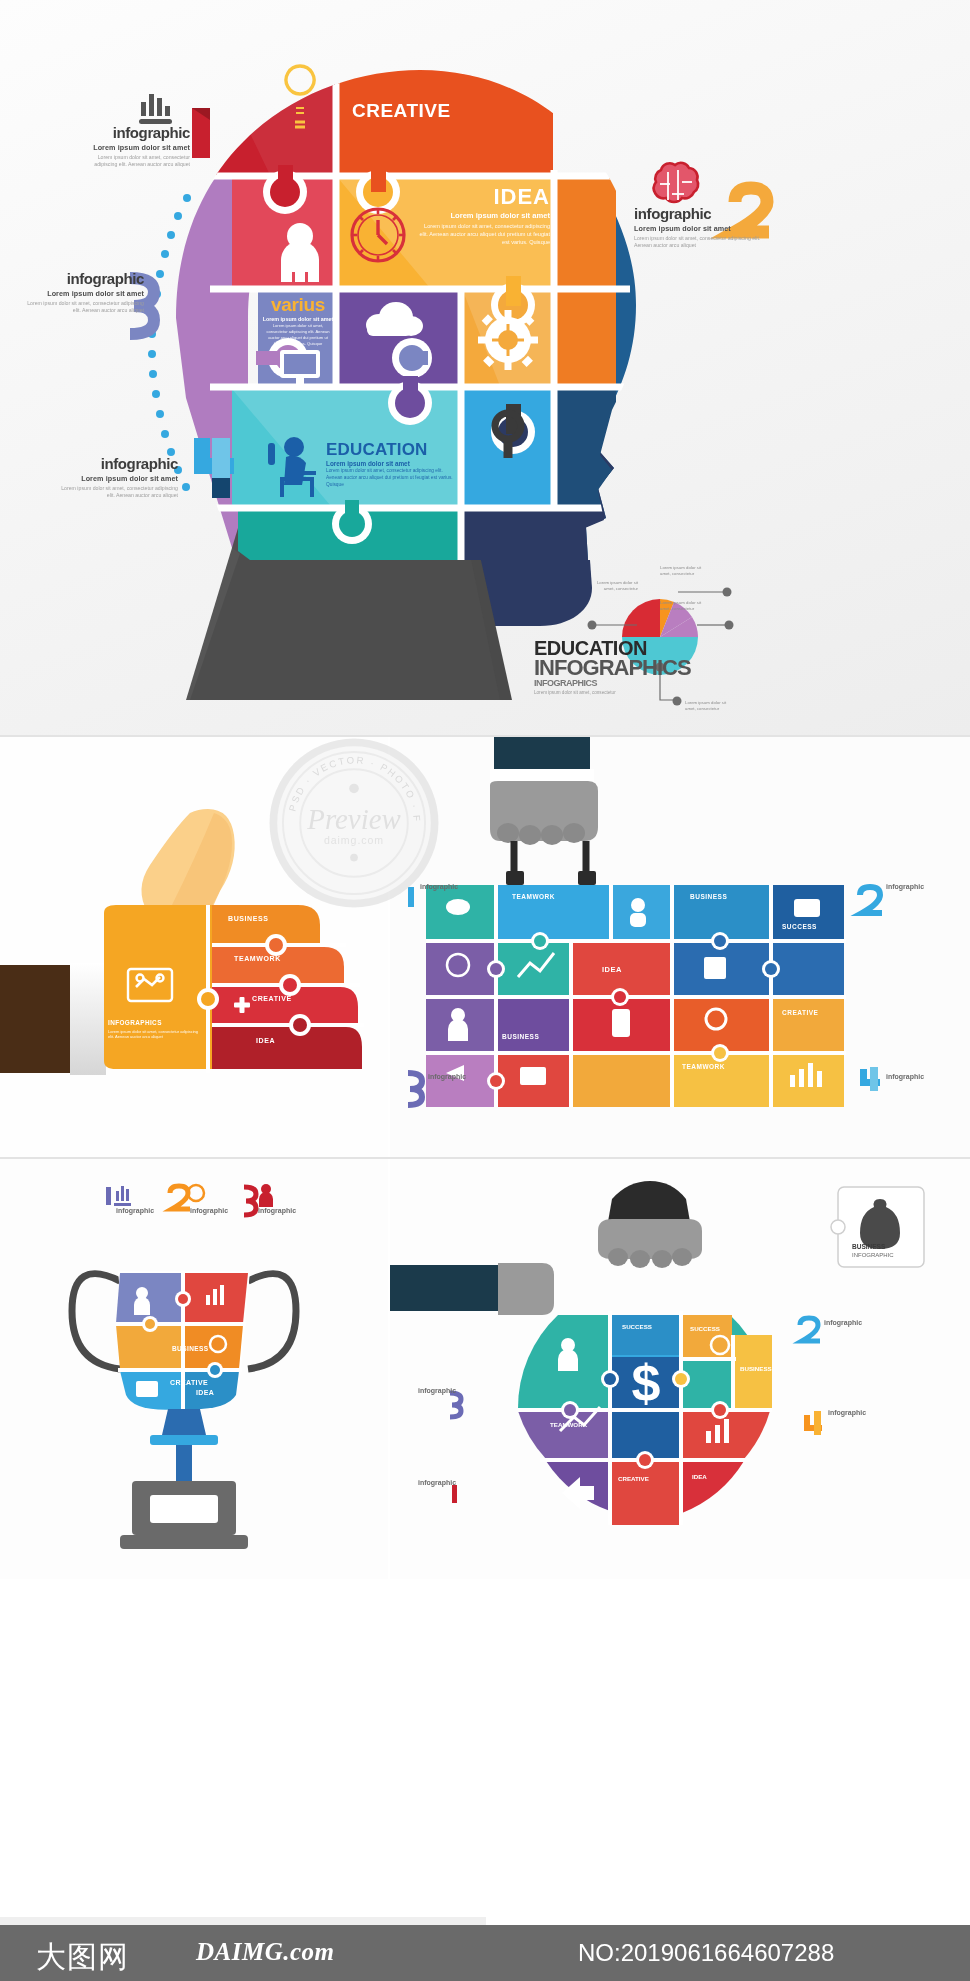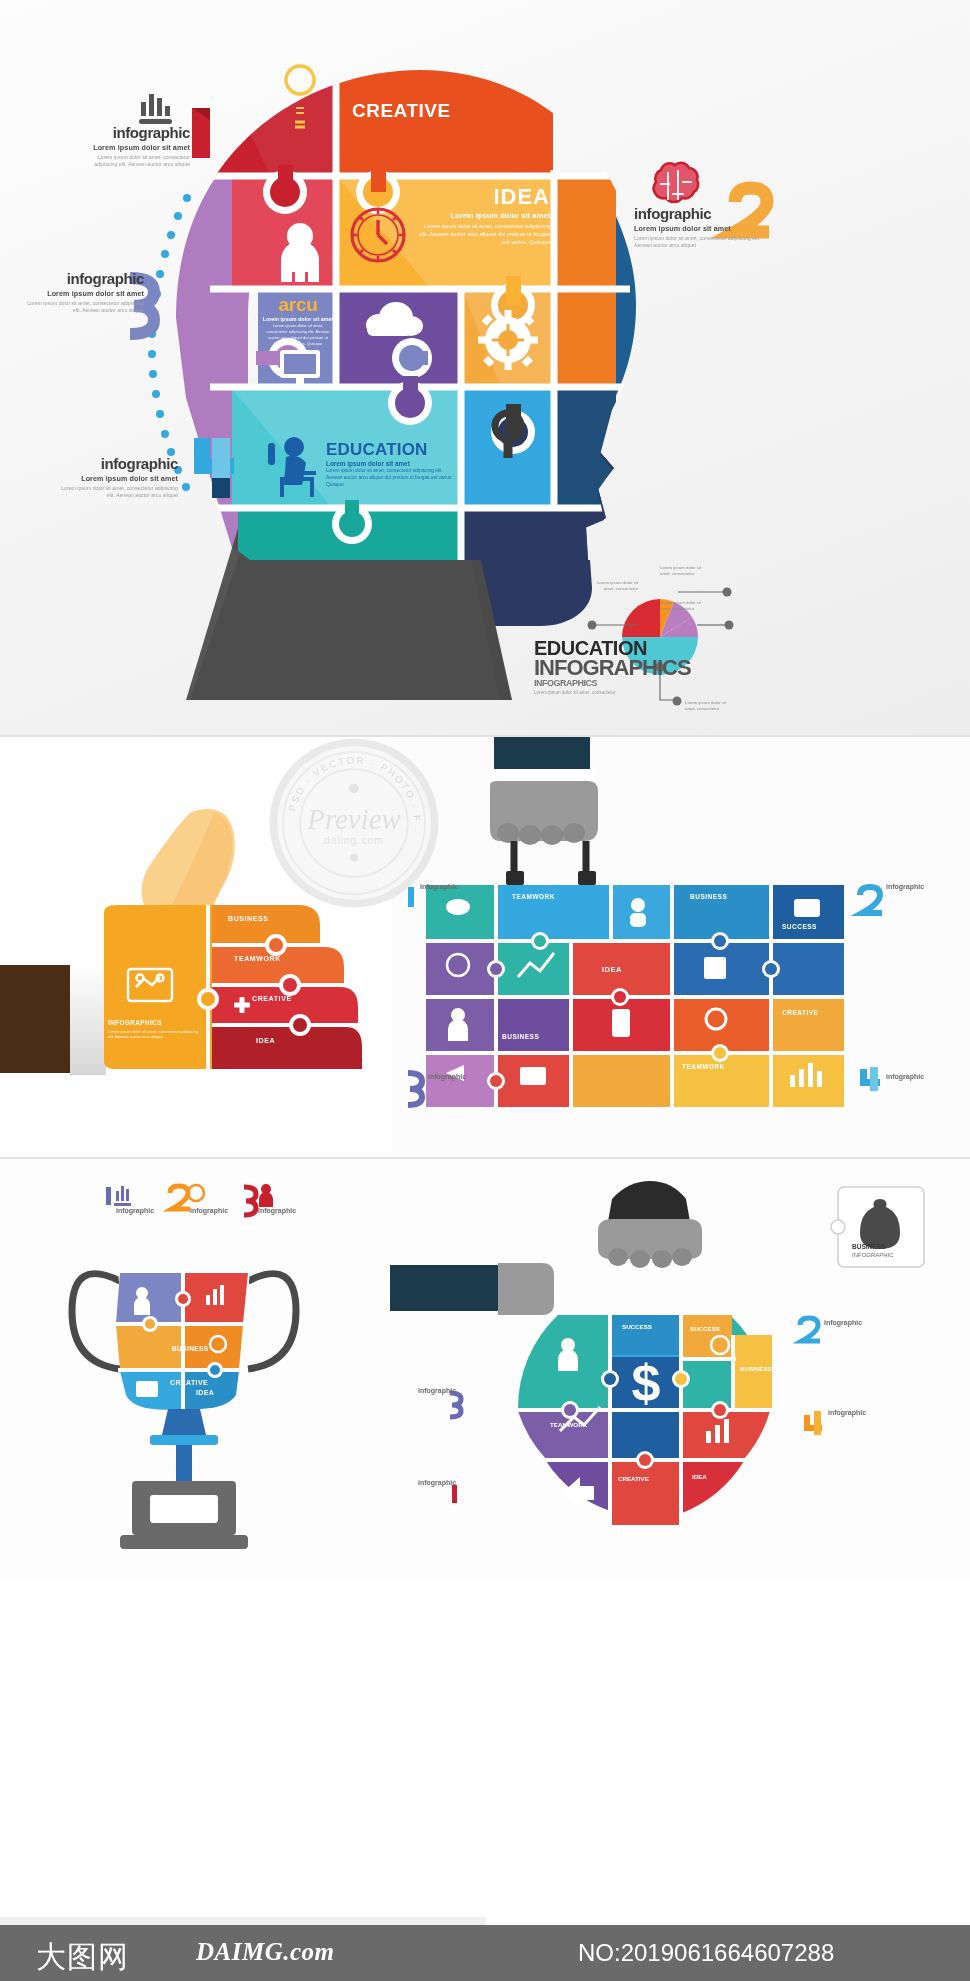--- a/index.html
+++ b/index.html
@@ -290,21 +290,21 @@
       <span class="pz-title" style="font-size:19px;color:#fff;">CREATIVE</span>
     </div>
 
     <div class="abs" style="left:418px;top:184px;width:132px;text-align:right;">
       <div class="pz-title" style="font-size:22px;color:#fff;letter-spacing:1px;">IDEA</div>
       <div class="pz-lead" style="font-size:7.6px;color:#fff;margin-top:1px;">Lorem ipsum dolor sit amet</div>
       <div class="pz-body" style="font-size:5.6px;color:#fff;margin-top:2px;opacity:.92;">Lorem ipsum dolor sit amet, consectetur adipiscing elit. Aenean auctor arcu aliquet dui pretium ut feugiat est varius. Quisque</div>
     </div>
 
     <div class="abs" style="left:262px;top:294px;width:72px;text-align:center;">
-      <div class="pz-title" style="font-size:19px;color:#f9b233;letter-spacing:-.3px;">arcu</div>
+      <div class="pz-title" style="font-size:19px;color:#f9b233;letter-spacing:-.3px;">varius</div>
       <div class="pz-lead" style="font-size:5.4px;color:#fff;">Lorem ipsum dolor sit amet</div>
       <div class="pz-body" style="font-size:4.1px;color:#fff;opacity:.92;margin-top:1px;">Lorem ipsum dolor sit amet, consectetur adipiscing elit. Aenean auctor arcu aliquet dui pretium ut feugiat est varius. Quisque</div>
     </div>
 
     <div class="abs" style="left:326px;top:440px;width:130px;">
       <div class="pz-title" style="font-size:17px;color:#1b5fa8;letter-spacing:.2px;">EDUCATION</div>
       <div class="pz-lead" style="font-size:6.4px;color:#1b5fa8;">Lorem ipsum dolor sit amet</div>
       <div class="pz-body" style="font-size:4.8px;color:#1b5fa8;opacity:.9;margin-top:1px;">Lorem ipsum dolor sit amet, consectetur adipiscing elit. Aenean auctor arcu aliquet dui pretium ut feugiat est varius. Quisque</div>
     </div>
 

